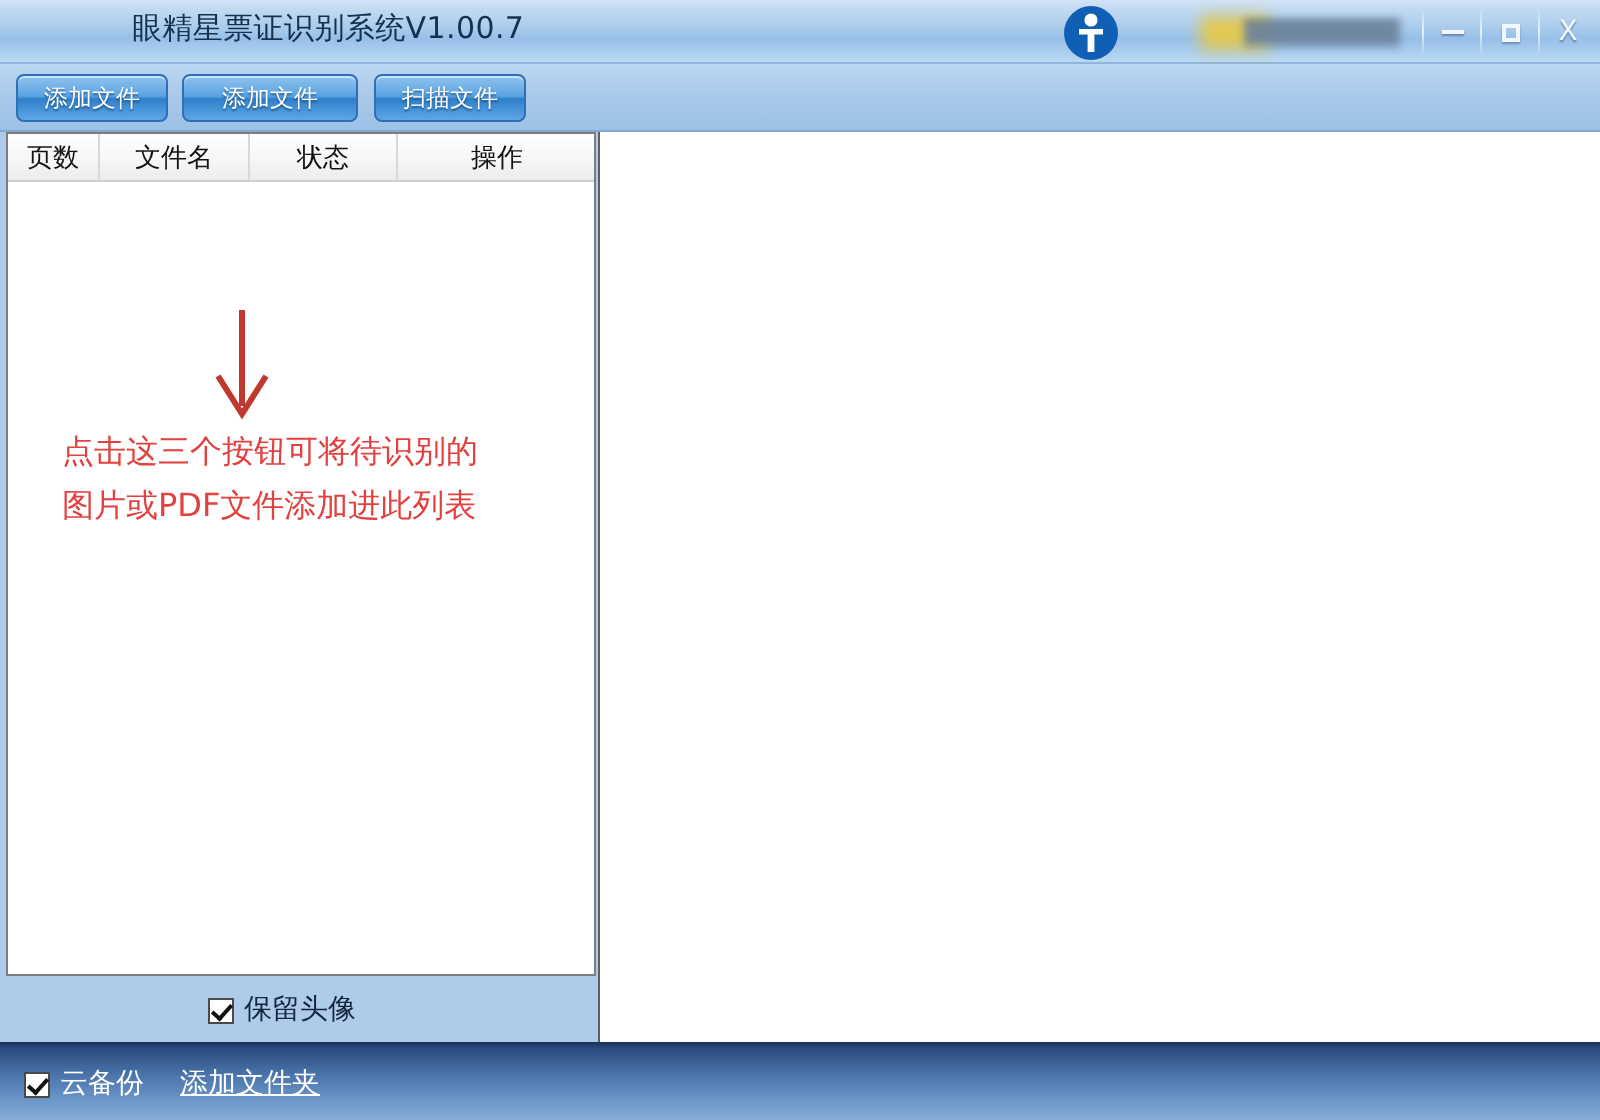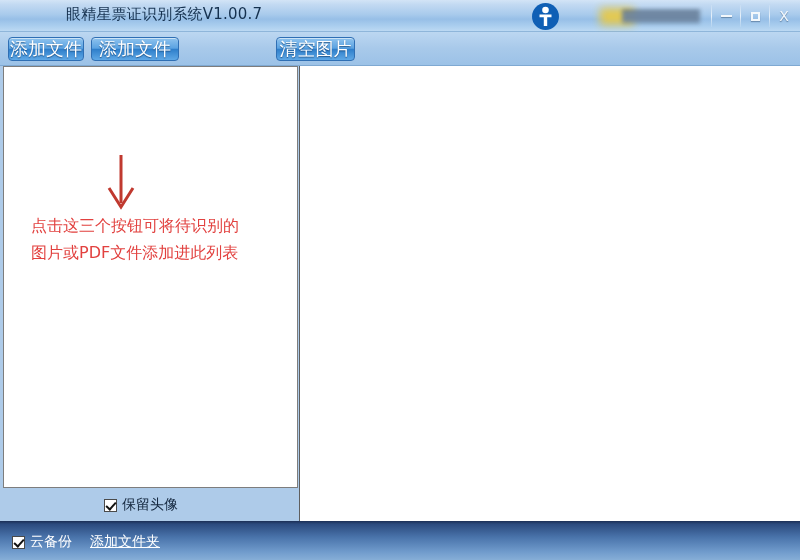--- a/index.html
+++ b/index.html
@@ -117,21 +117,21 @@
     box-sizing: border-box;
   }
   .btn {
     position: absolute;
     top: 5px;
     height: 24px;
     border: 1px solid #2f6fb4;
     border-radius: 4px;
     background: linear-gradient(to bottom, #8fc3ee 0%, #5ba3e2 46%, #2f7fcb 52%, #5ea8e6 100%);
     color: #ffffff;
-    font-size: 18px;
+    font-size: 12px;
     display: flex;
     align-items: center;
     justify-content: center;
     box-sizing: border-box;
     text-shadow: 0 1px 1px rgba(10,45,85,.6);
     box-shadow: inset 0 1px 0 rgba(255,255,255,.55);
     white-space: nowrap;
   }
   .btn-add-file   { left: 8px;   width: 76px; }
   .btn-add-folder { left: 91px;  width: 88px; }
@@ -381,21 +381,21 @@
           <span class="sq"></span>
         </div>
       <div class="winsep"></div>
       <div class="winbtn">X</div>
     </div>
   </div>
 
   <div class="toolbar">
     <div class="btn btn-add-file">添加文件</div>
     <div class="btn btn-add-folder">添加文件</div>
-    <div class="btn btn-clear-img">清空图片</div>
+    <div class="btn btn-scan">扫描文件</div>
 
     <div class="tb-label">证卡类型：</div>
     <div class="tb-select">
       <span>身份证</span>
       <span class="caret"></span>
     </div>
 
     <div class="excel-icon">
       <svg width="16" height="16" viewBox="0 0 16 16">
         <rect x="0" y="0" width="9" height="16" fill="#1d7044"></rect>
@@ -426,20 +426,26 @@
       </svg>
     </div>
     <div class="tb-feedback">在线反馈</div>
 
     <div class="red-box"></div>
   </div>
 
   <div class="left-panel">
 
     <div class="list-box">
+      <div class="list-header">
+        <div class="lh-cell lh-0">页数</div>
+        <div class="lh-cell lh-1">文件名</div>
+        <div class="lh-cell lh-2">状态</div>
+        <div class="lh-cell lh-3">操作</div>
+      </div>
 
       <div class="annot-arrow">
         <svg width="42" height="56" viewBox="0 0 42 56">
           <line x1="21" y1="0" x2="21" y2="48" stroke="#c0392f" stroke-width="3"></line>
           <path d="M9 33 L21 52 L33 33" fill="none" stroke="#c0392f" stroke-width="3"></path>
         </svg>
       </div>
 
       <div class="annot-text">
         <div>点击这三个按钮可将待识别的</div>

